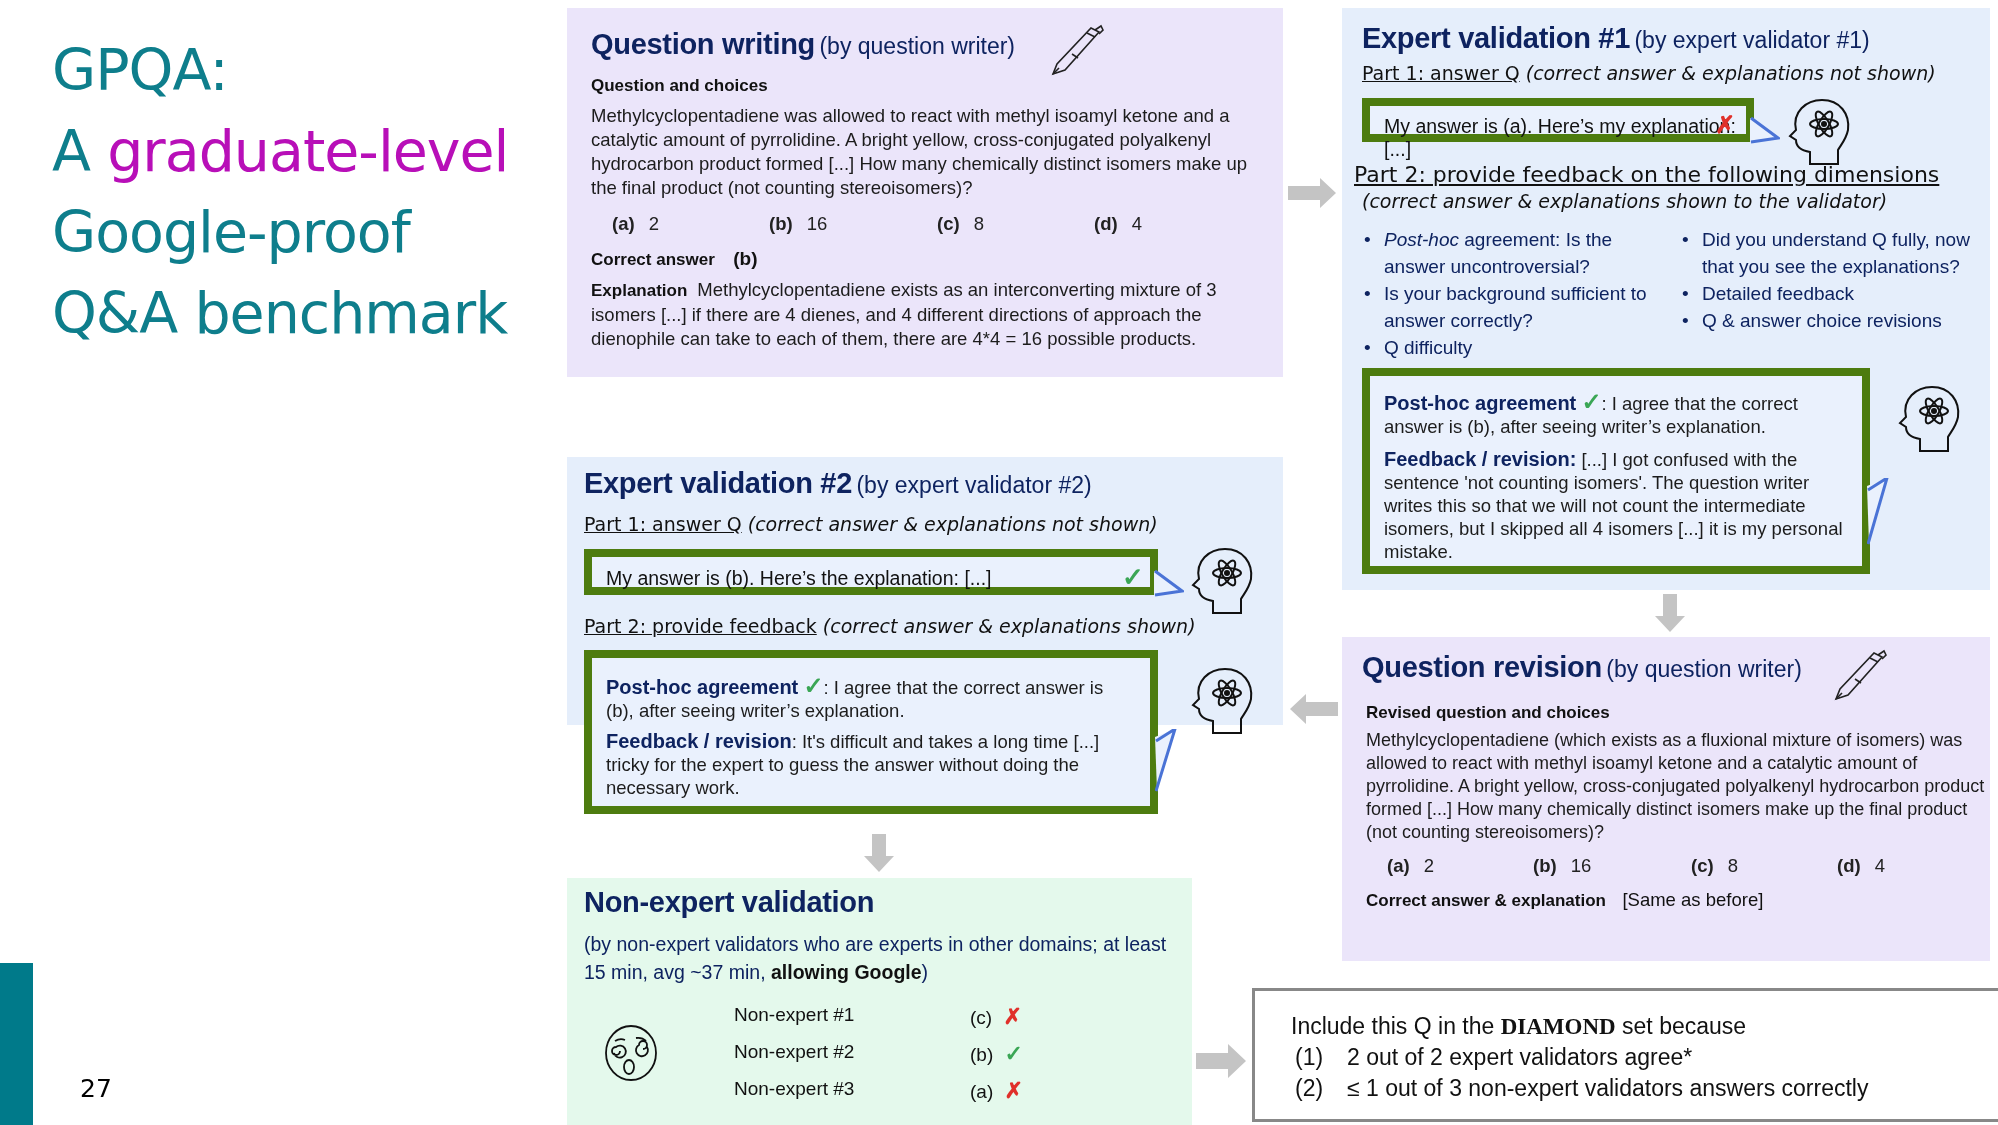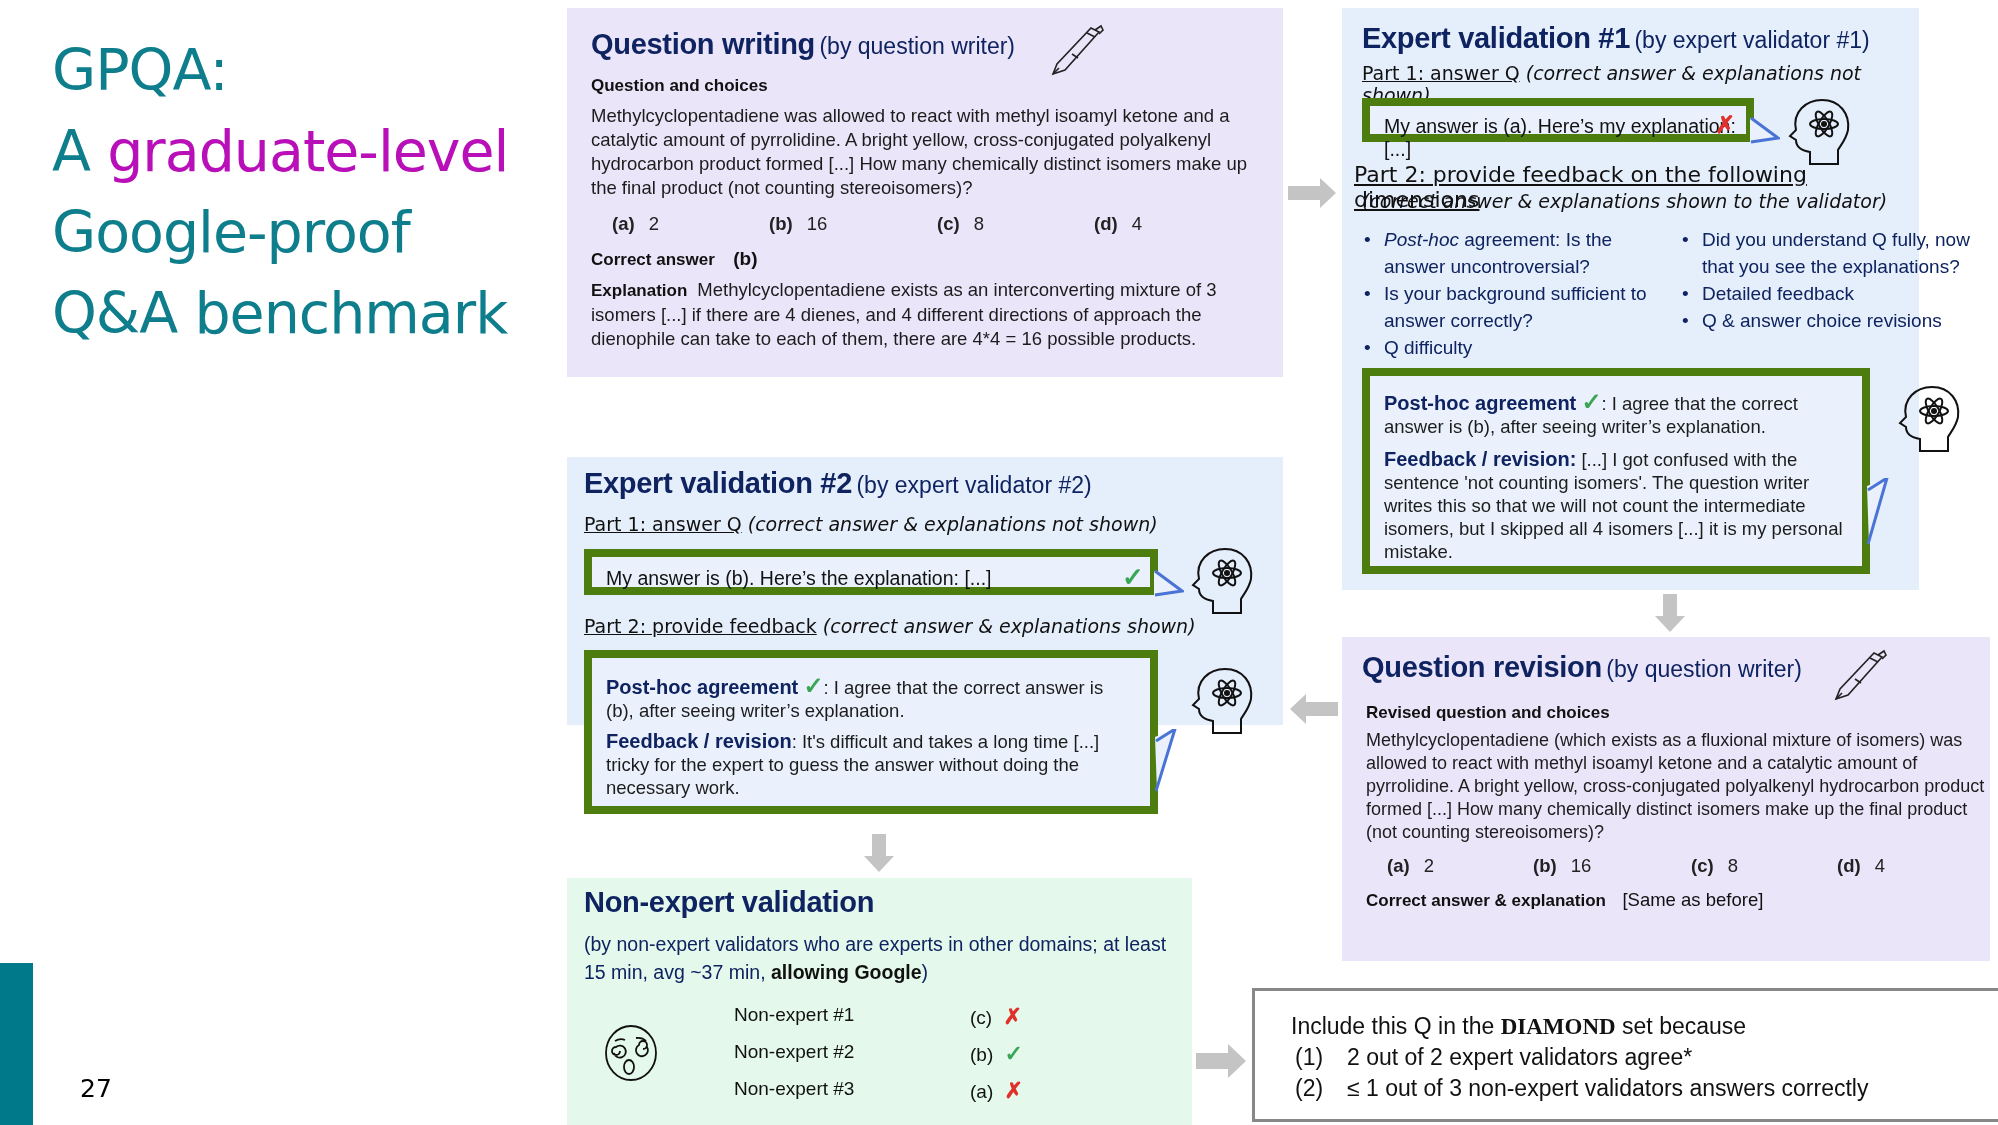--- a/index.html
+++ b/index.html
@@ -104,21 +104,21 @@
   </div>
   <div class="abs body" style="left:24px; top:270px; width:680px;">
     <span class="sub-h" style="margin-right:10px;">Explanation</span><span>Methylcyclopentadiene exists as an interconverting mixture of 3 isomers [...] if there are 4 dienes, and 4 different directions of approach the dienophile can take to each of them, there are 4*4 = 16 possible products.</span>
   </div>
 </div>
 
 <svg class="arrow" style="left:1288px; top:178px;" width="50" height="30" viewBox="0 0 50 30">
   <polygon points="0,8 32,8 32,0 48,15 32,30 32,22 0,22" fill="#c4c4c4"></polygon>
 </svg>
 
-<div class="panel blue" style="left:1342px; top:8px; width:577px; height:582px;">
+<div class="panel blue" style="left:1342px; top:8px; width:648px; height:582px;">
   <div class="abs" style="left:20px; top:14px;">
     <span class="h-title">Expert validation #1</span>
     <span class="h-sub">(by expert validator #1)</span>
   </div>
   <div class="abs part" style="left:20px; top:54px;">
     <u>Part 1: answer Q</u> <i>(correct answer &amp; explanations not shown)</i>
   </div>
   <div class="bubble" style="left:20px; top:90px; width:392px; height:44px;">
     <span class="abs" style="left:14px; top:9px; font-size:19.5px;">My answer is (a). Here’s my explanation: [...]</span>
     <span class="abs cross" style="left:345px; top:5px; font-size:24px;">✗</span>

